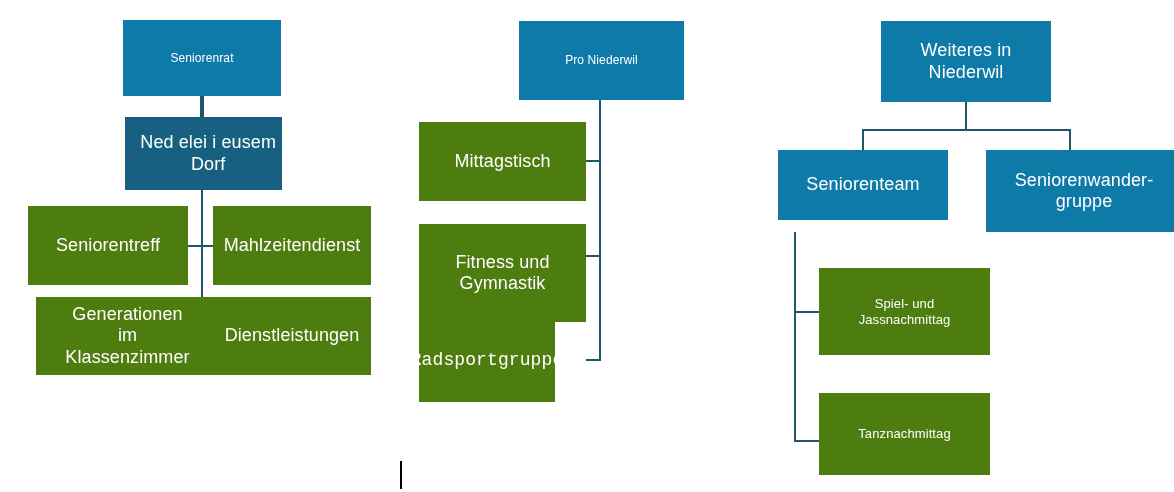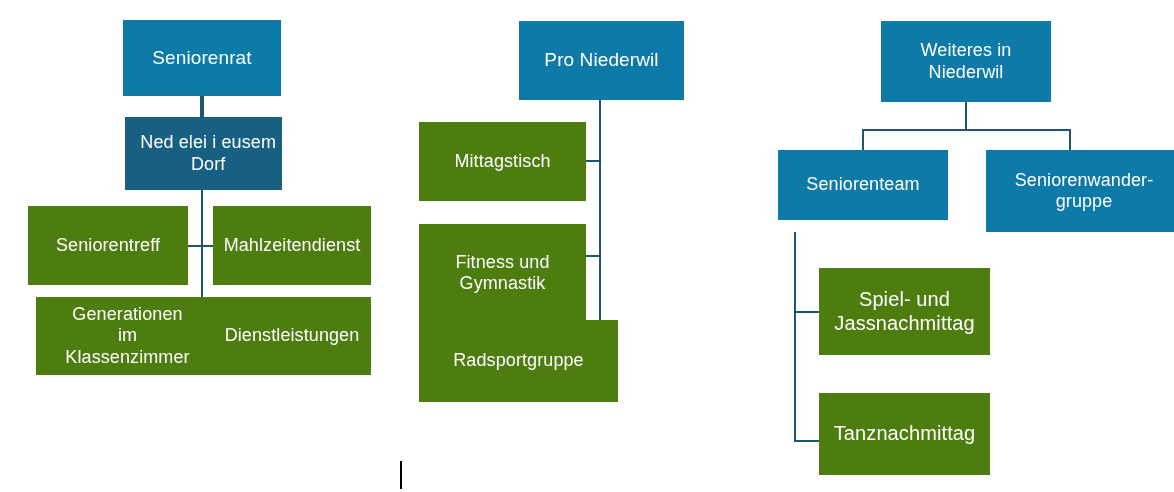--- a/index.html
+++ b/index.html
@@ -39,23 +39,23 @@
   .node-label {
     display: block;
     white-space: pre-line;
   }
   
   .lvl-primary   { background: #0E7AA8; }
   .lvl-dark      { background: #176081; justify-content: flex-end; }
   .lvl-light     { background: #4d7c0f; }
 
   
-  .fs-19 { font-size: 19px; }
+  .fs-19 { font-size: 12px; }
   .fs-18 { font-size: 18px; }
-  .fs-17 { font-size: 20px; }
+  .fs-17 { font-size: 13px; }
 
   
   .conn {
     position: absolute;
     background: #1F566E;
     z-index: 1;
   }
   .conn-v { width: 2px; }
   .conn-h { height: 2px; }
   .conn-stub { width: 4px; background: #1F566E; }
@@ -118,21 +118,21 @@
 
   <div class="node lvl-light fs-18" style="left:419px; top:122px; width:167px; height:79px;">
     <span class="node-label">Mittagstisch</span>
   </div>
 
   <div class="node lvl-light fs-18" style="left:419px; top:224px; width:167px; height:98px;">
     <span class="node-label">Fitness und
 Gymnastik</span>
   </div>
 
-  <div class="node lvl-light fs-18" style="left:419px; top:320px; width:199px; height:82px;">
+  <div class="node lvl-light fs-18" style="left:419px; top:320px; width:136px; height:82px;font-family:Liberation Mono, monospace;">
     <span class="node-label">Radsportgruppe</span>
   </div>
 
   <div class="node lvl-primary fs-18" style="left:881px; top:21px; width:170px; height:81px;">
     <span class="node-label">Weiteres in
 Niederwil</span>
   </div>
 
   <div class="conn conn-v" style="left:965px; top:102px; height:28px;"></div>
 

